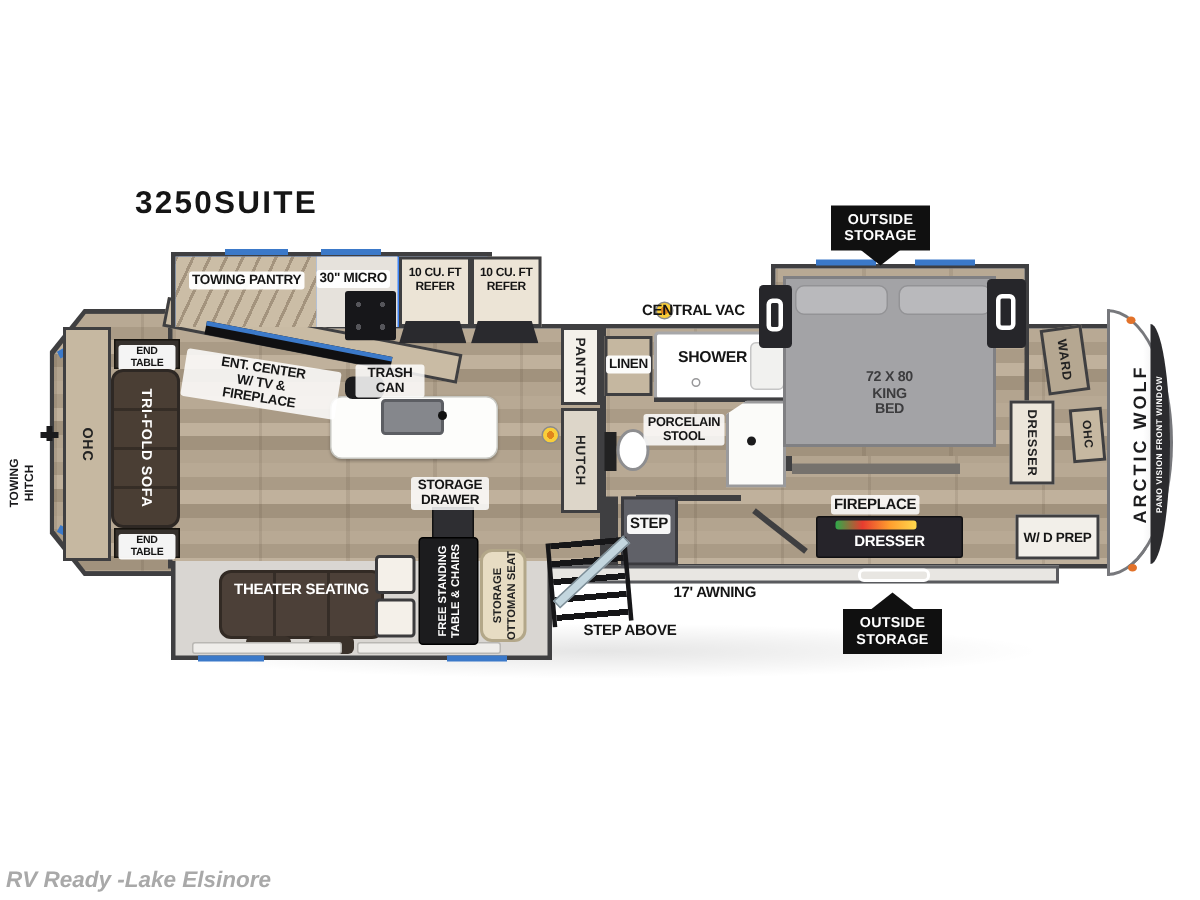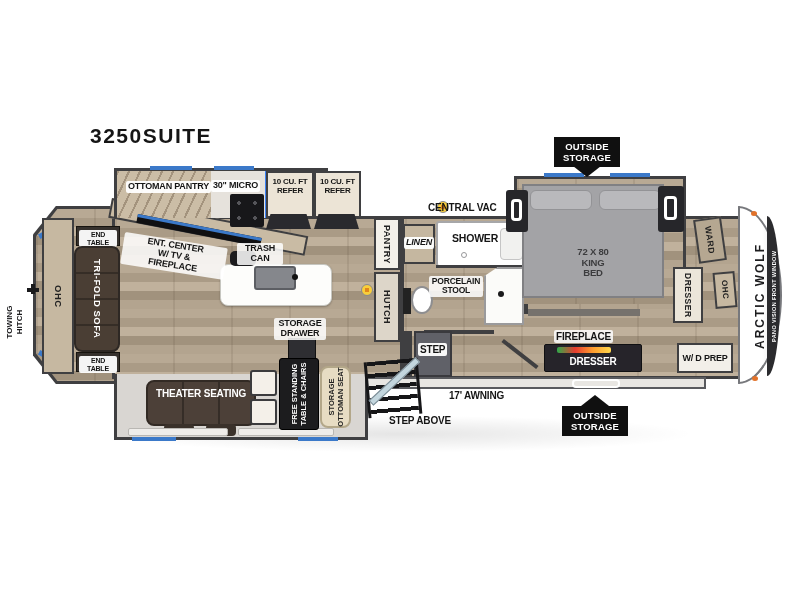--- a/index.html
+++ b/index.html
@@ -28,20 +28,21 @@
       white-space:pre-line;z-index:5;display:flex;align-items:center;justify-content:center;font-size:9.5px;letter-spacing:0.2px;}
 </style>
 </head>
 <body>
 
 <div id="canvas">
 
   <div style="left:80px;top:414px;width:640px;height:40px;background:radial-gradient(ellipse at center,rgba(0,0,0,0.10),rgba(0,0,0,0) 65%);z-index:0;"></div>
 
   <div class="txt" style="left:90px;top:124px;font-size:21px;letter-spacing:1.5px;font-weight:600;z-index:6;text-align:right;">3250SUITE</div>
+  <div style="left:4px;top:578px;font-size:15px;font-weight:bold;font-style:italic;color:#a9a9a9;z-index:6;">RV Ready -Lake Elsinore</div>
 
   <div style="left:33px;top:206px;width:88px;height:178px;background:#3f3f41;clip-path:polygon(0 16%,26% 0,100% 0,100% 100%,26% 100%,0 84%);z-index:1;">
     <div class="wood" style="left:3px;top:3px;right:3px;bottom:3px;clip-path:polygon(0 16%,26% 0,100% 0,100% 100%,26% 100%,0 84%);"></div>
   </div>
   <div class="blue" style="left:37px;top:226px;width:34px;height:5px;transform:rotate(-29deg);"></div>
   <div class="blue" style="left:37px;top:358px;width:34px;height:5px;transform:rotate(29deg);"></div>
 
   <div class="wood" style="left:112px;top:216px;width:630px;height:163px;border:3px solid #3f3f41;z-index:1;"></div>
 
   <div style="left:366px;top:377px;width:340px;height:12px;background:#e8e6e2;border:2px solid #595a5e;z-index:1;"></div>
@@ -81,21 +82,21 @@
     <div style="left:94px;top:0;width:54px;height:47px;background:#e6e2dc;"></div>
     <div style="left:149px;top:0;width:48px;height:47px;background:#ece4d6;border:2px solid #3f3f41;">
       <div class="txt" style="left:1px;top:5px;width:42px;font-size:8px;">10 CU. FT
 REFER</div>
     </div>
     <div style="left:197px;top:0;width:47px;height:47px;background:#ece4d6;border:2px solid #3f3f41;">
       <div class="txt" style="left:1px;top:5px;width:41px;font-size:8px;">10 CU. FT
 REFER</div>
     </div>
   </div>
-  <div class="lbl" style="left:126px;top:181px;font-size:9px;">OTTOMAN PANTRY</div>
+  <div class="lbl" style="left:126px;top:181px;font-size:9px;">TOWING PANTRY</div>
   <div class="lbl" style="left:211px;top:180px;font-size:9px;">30" MICRO</div>
   <div class="blue" style="left:150px;top:166px;width:42px;height:4px;"></div>
   <div class="blue" style="left:214px;top:166px;width:40px;height:4px;"></div>
 
   <div style="left:230px;top:194px;width:34px;height:33px;background:#17171a;border-radius:2px;z-index:3;
        background-image:radial-gradient(circle 3px at 9px 9px,#55555a 60%,rgba(0,0,0,0) 61%),radial-gradient(circle 3px at 25px 9px,#55555a 60%,rgba(0,0,0,0) 61%),radial-gradient(circle 3px at 9px 24px,#55555a 60%,rgba(0,0,0,0) 61%),radial-gradient(circle 3px at 25px 24px,#55555a 60%,rgba(0,0,0,0) 61%);"></div>
   <div style="left:266px;top:214px;width:45px;height:15px;background:#2a2a2e;clip-path:polygon(10% 0,90% 0,100% 100%,0 100%);z-index:3;"></div>
   <div style="left:314px;top:214px;width:45px;height:15px;background:#2a2a2e;clip-path:polygon(10% 0,90% 0,100% 100%,0 100%);z-index:3;"></div>
 
   <div style="left:220px;top:264px;width:112px;height:42px;background:#fdfdfb;border:1px solid #c6c6c0;border-radius:8px;box-shadow:0 1px 2px rgba(0,0,0,0.25);z-index:3;"></div>
@@ -116,21 +117,21 @@
   <div class="wall" style="left:400px;top:218px;width:4px;height:118px;z-index:2;"></div>
   <div class="wall" style="left:524px;top:218px;width:4px;height:96px;z-index:2;"></div>
   <div class="wall" style="left:424px;top:330px;width:70px;height:4px;z-index:2;"></div>
   <div style="left:436px;top:221px;width:90px;height:46px;background:#fff;border:2px solid #a7a7a9;border-radius:3px;z-index:3;">
     <div style="left:62px;top:5px;width:23px;height:32px;background:#f1f1ef;border:1px solid #c5c5c5;border-radius:4px;"></div>
     <div style="left:23px;top:29px;width:6px;height:6px;border:1px solid #98989a;border-radius:50%;"></div>
   </div>
   <div class="txt" style="left:452px;top:233px;font-size:10.5px;">SHOWER</div>
   <div class="wall" style="left:436px;top:265px;width:90px;height:3px;z-index:3;"></div>
   <div style="left:403px;top:224px;width:32px;height:40px;background:#c5b7a0;border:2px solid #3f3f41;z-index:3;"></div>
-  <div class="lbl" style="left:404px;top:237px;font-size:9px;font-style:italic;">LINEN</div>
+  <div class="lbl" style="left:404px;top:237px;font-size:9px;">LINEN</div>
   <div style="left:403px;top:288px;width:8px;height:26px;background:#222;z-index:3;"></div>
   <div style="left:411px;top:286px;width:22px;height:28px;background:#fff;border:2px solid #8e8e90;border-radius:50%;z-index:3;"></div>
   <div class="lbl" style="left:429px;top:276px;width:54px;font-size:8.5px;background:rgba(255,255,255,0.85);">PORCELAIN
 STOOL</div>
   <div style="left:484px;top:267px;width:40px;height:58px;background:#fbfbf9;border:2px solid #9a9a9c;clip-path:polygon(0 16%,35% 0,100% 0,100% 100%,0 100%);z-index:3;">
     <div style="left:12px;top:22px;width:6px;height:6px;background:#1a1a1c;border-radius:50%;"></div>
   </div>
 
   <div style="left:437px;top:201px;width:12px;height:12px;border-radius:50%;background:radial-gradient(circle,#e0861c 0 35%,#f9ce3a 36% 100%);border:1px solid #8a8a8a;z-index:5;"></div>
   <div class="txt" style="left:428px;top:202px;font-size:10px;z-index:5;">CENTRAL VAC</div>

